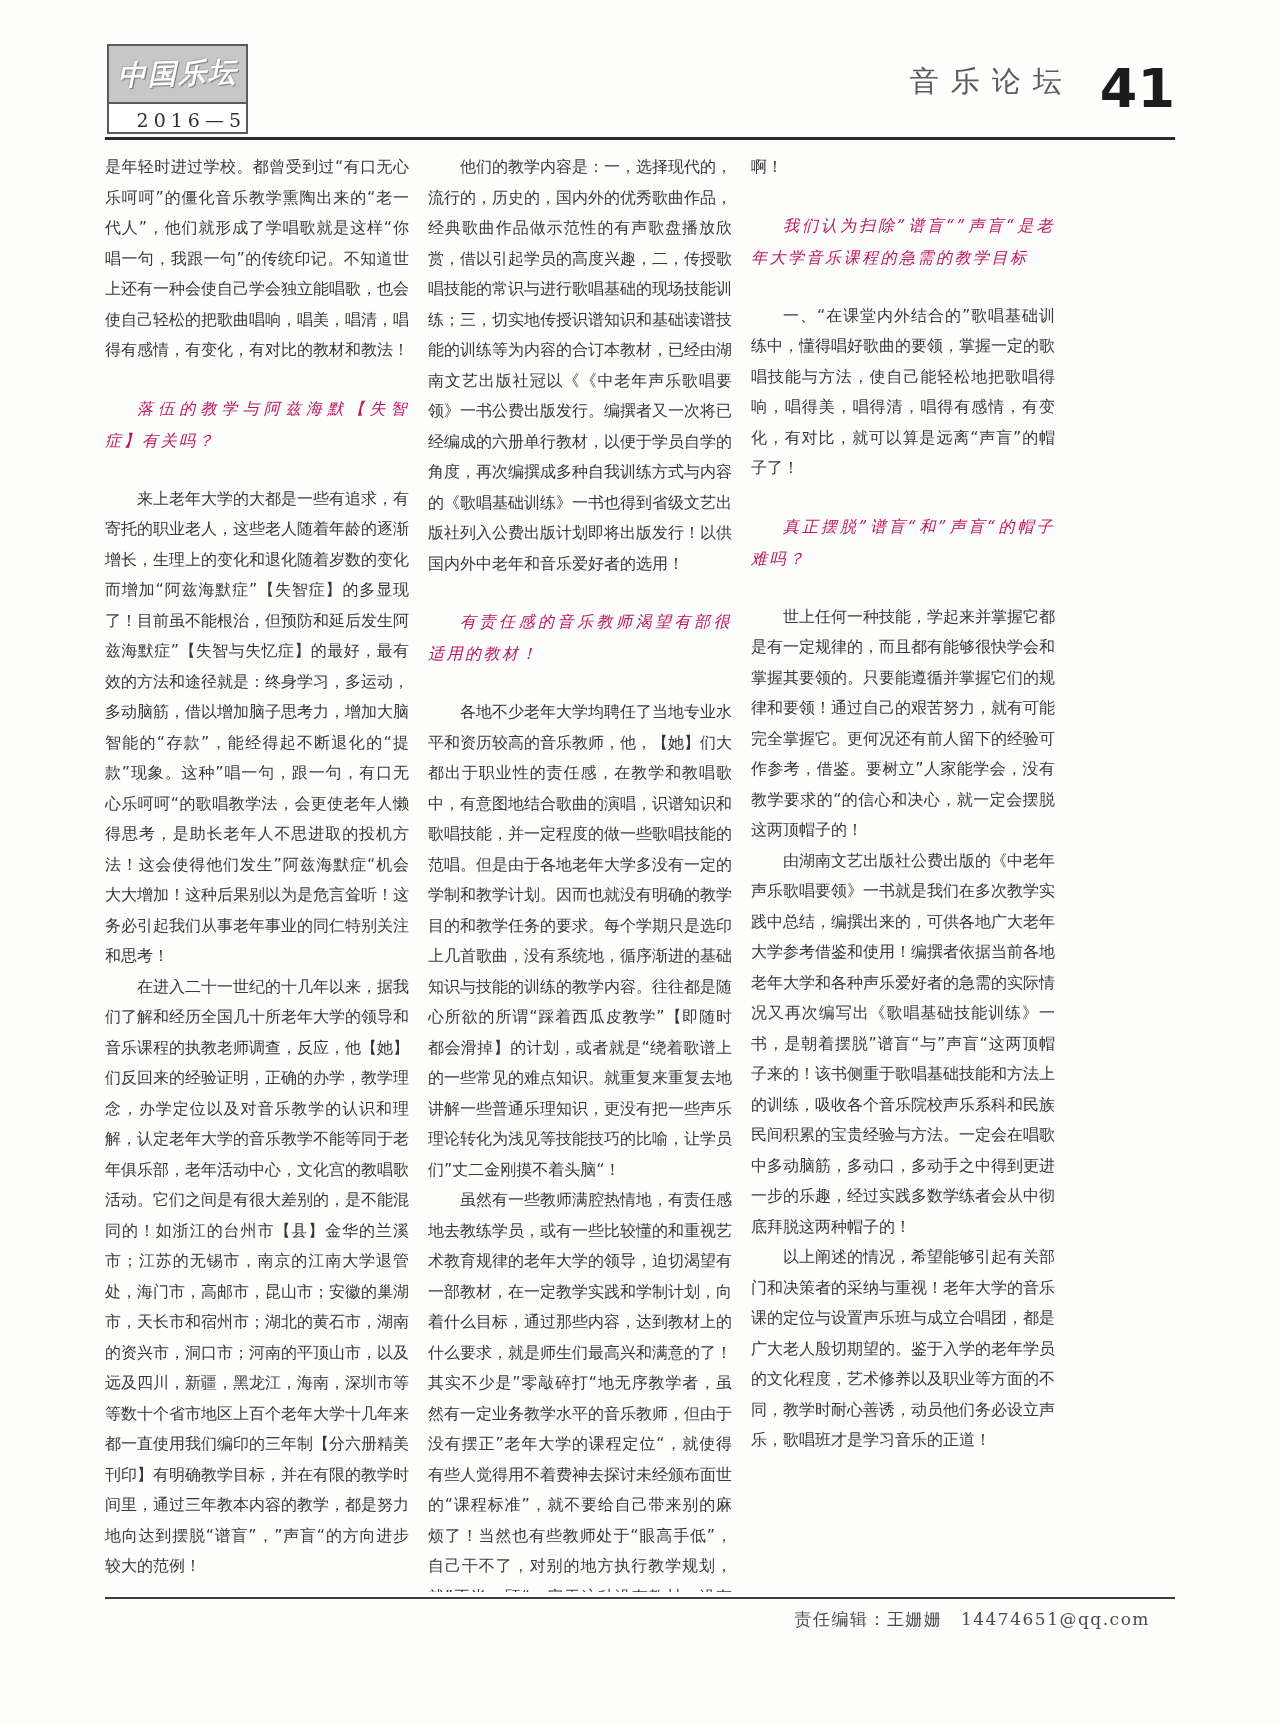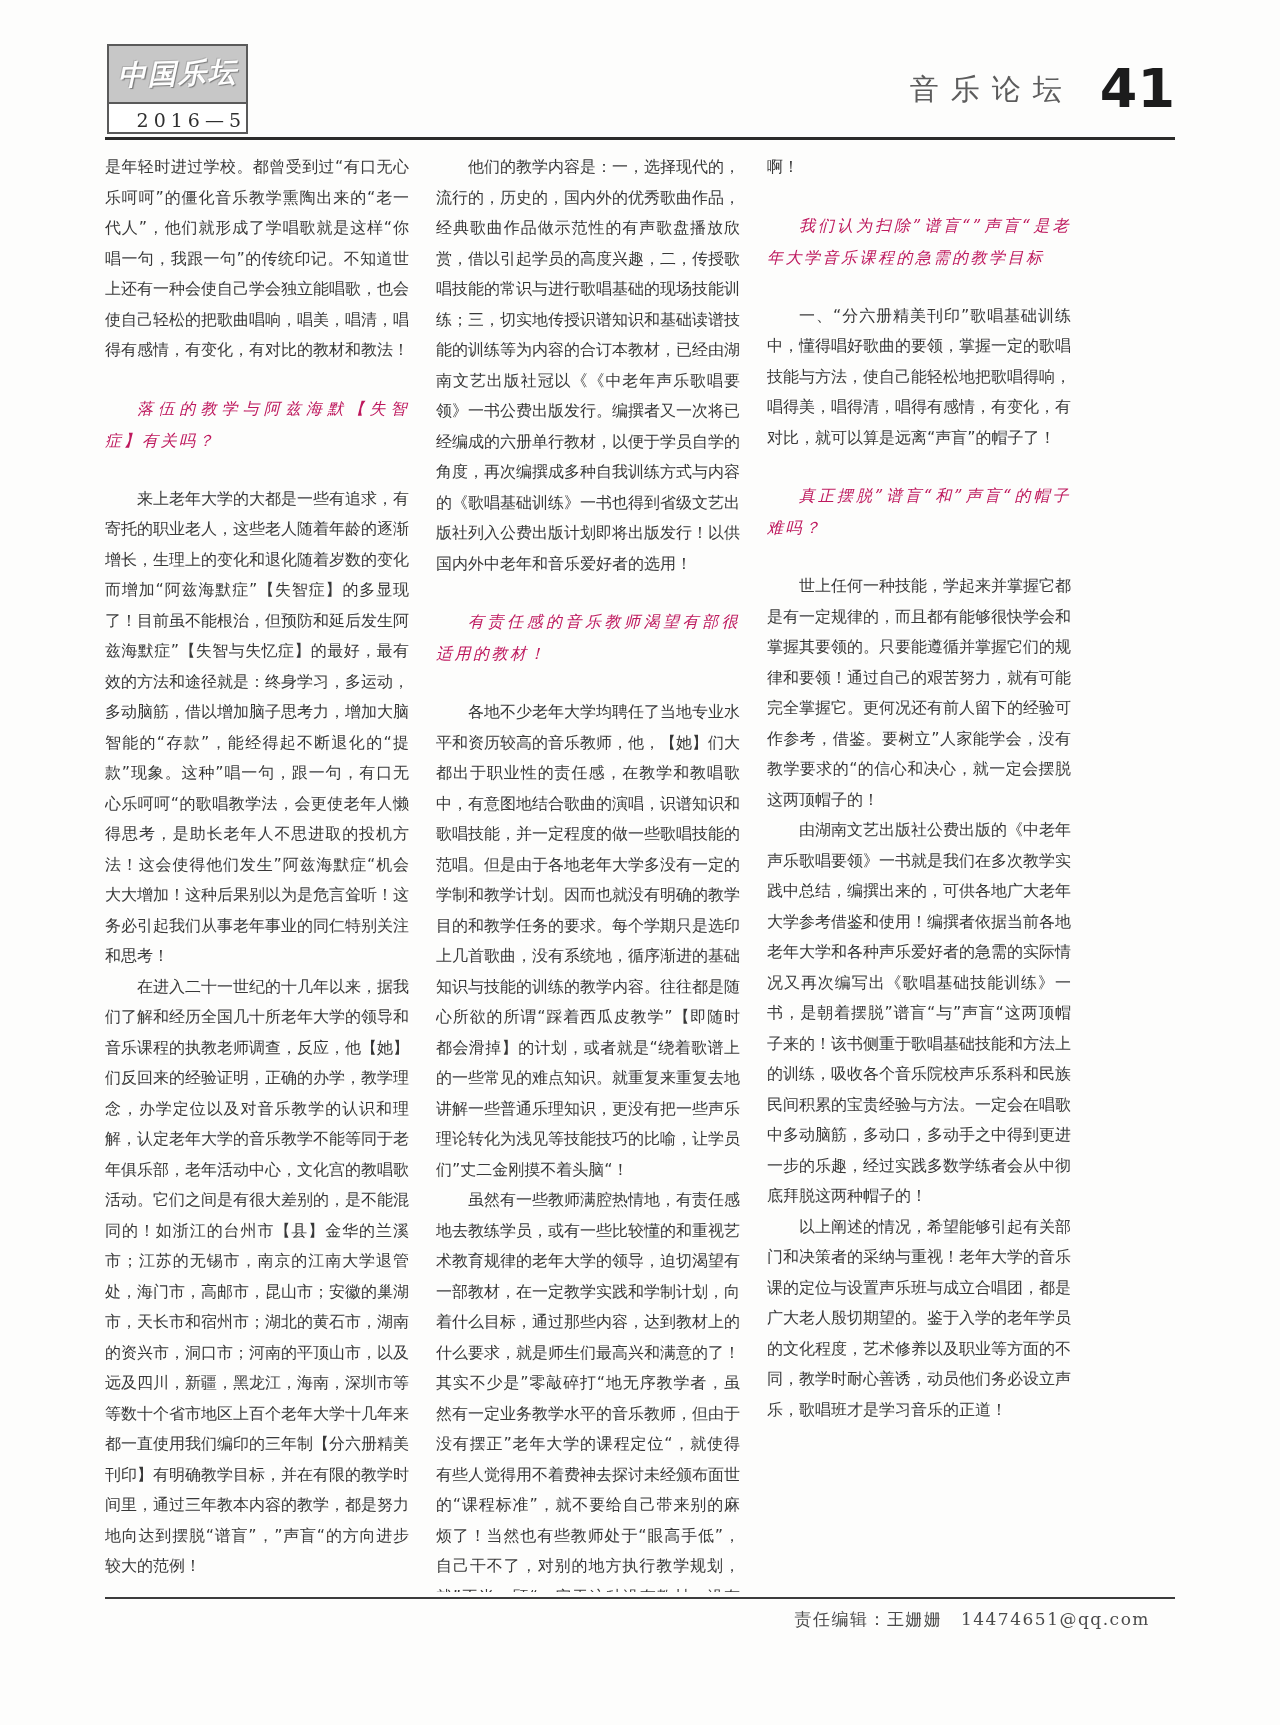--- a/index.html
+++ b/index.html
@@ -34,40 +34,40 @@
     height:32px;display:flex;align-items:center;justify-content:flex-end;
   }
   .masthead .issue-text{
     font-family:"DejaVu Serif","Liberation Serif",serif;
     font-size:19px;color:#2f2f2f;letter-spacing:5px;white-space:nowrap;
   }
 
   
   .header-right{
     position:absolute;top:62px;right:105px;
-    display:flex;align-items:flex-end;gap:14px;
+    display:flex;gap:14px;
   }
   .section-title{
     font-family:"DejaVu Serif","Liberation Serif",serif;
     font-size:29px;color:#5c5c5c;letter-spacing:12px;
     padding-bottom:6px;white-space:nowrap;
   }
   .page-number{
     font-size:54px;line-height:54px;font-weight:bold;color:#1c1c1c;
     font-family:"DejaVu Sans","Liberation Sans",sans-serif;
     margin-left:12px;
   }
   .header-rule{
     position:absolute;left:105px;top:137px;width:1070px;height:3px;background:#2b2b2b;
   }
 
   
   .columns{
     position:absolute;left:105px;top:152px;width:978px;
-    display:flex;gap:27px;
+    display:flex;gap:19px;
   }
   .col{
     width:304px;min-width:304px;
     font-size:16px;line-height:30.5px;
     text-align:justify;text-justify:inter-ideograph;
     color:#383838;
     max-height:1440px;overflow:hidden;
   }
   .col p{margin:0;}
   .col p.para{text-indent:2em;}
@@ -122,21 +122,21 @@
       </div>
     <div class="col">
         <p class="para">他们的教学内容是：一，选择现代的，流行的，历史的，国内外的优秀歌曲作品，经典歌曲作品做示范性的有声歌盘播放欣赏，借以引起学员的高度兴趣，二，传授歌唱技能的常识与进行歌唱基础的现场技能训练；三，切实地传授识谱知识和基础读谱技能的训练等为内容的合订本教材，已经由湖南文艺出版社冠以《《中老年声乐歌唱要领》一书公费出版发行。编撰者又一次将已经编成的六册单行教材，以便于学员自学的角度，再次编撰成多种自我训练方式与内容的《歌唱基础训练》一书也得到省级文艺出版社列入公费出版计划即将出版发行！以供国内外中老年和音乐爱好者的选用！</p>
         <p class="subhead">有责任感的音乐教师渴望有部很适用的教材！</p>
         <p class="para">各地不少老年大学均聘任了当地专业水平和资历较高的音乐教师，他，【她】们大都出于职业性的责任感，在教学和教唱歌中，有意图地结合歌曲的演唱，识谱知识和歌唱技能，并一定程度的做一些歌唱技能的范唱。但是由于各地老年大学多没有一定的学制和教学计划。因而也就没有明确的教学目的和教学任务的要求。每个学期只是选印上几首歌曲，没有系统地，循序渐进的基础知识与技能的训练的教学内容。往往都是随心所欲的所谓“踩着西瓜皮教学”【即随时都会滑掉】的计划，或者就是“绕着歌谱上的一些常见的难点知识。就重复来重复去地讲解一些普通乐理知识，更没有把一些声乐理论转化为浅见等技能技巧的比喻，让学员们”丈二金刚摸不着头脑“！</p>
         <p class="para">虽然有一些教师满腔热情地，有责任感地去教练学员，或有一些比较懂的和重视艺术教育规律的老年大学的领导，迫切渴望有一部教材，在一定教学实践和学制计划，向着什么目标，通过那些内容，达到教材上的什么要求，就是师生们最高兴和满意的了！其实不少是”零敲碎打“地无序教学者，虽然有一定业务教学水平的音乐教师，但由于没有摆正”老年大学的课程定位“，就使得有些人觉得用不着费神去探讨未经颁布面世的“课程标准”，就不要给自己带来别的麻烦了！当然也有些教师处于“眼高手低”，自己干不了，对别的地方执行教学规划，就”不肖一顾“，安于这种没有教材，没有教学要求的，自由的，没负担的教学状态了！但这毕竟是少数教师。盼望有一个可使用，可参照的好教材，确是多数教师的祈求</p>
       </div>
     <div class="col">
         <p class="para noindent">啊！</p>
         <p class="subhead">我们认为扫除”谱盲“”声盲“是老年大学音乐课程的急需的教学目标</p>
-        <p class="para">一、“分六册精美刊印”歌唱基础训练中，懂得唱好歌曲的要领，掌握一定的歌唱技能与方法，使自己能轻松地把歌唱得响，唱得美，唱得清，唱得有感情，有变化，有对比，就可以算是远离“声盲”的帽子了！</p>
+        <p class="para">一、“在课堂内外结合的”歌唱基础训练中，懂得唱好歌曲的要领，掌握一定的歌唱技能与方法，使自己能轻松地把歌唱得响，唱得美，唱得清，唱得有感情，有变化，有对比，就可以算是远离“声盲”的帽子了！</p>
         <p class="subhead">真正摆脱”谱盲“和”声盲“的帽子难吗？</p>
         <p class="para">世上任何一种技能，学起来并掌握它都是有一定规律的，而且都有能够很快学会和掌握其要领的。只要能遵循并掌握它们的规律和要领！通过自己的艰苦努力，就有可能完全掌握它。更何况还有前人留下的经验可作参考，借鉴。要树立”人家能学会，没有教学要求的“的信心和决心，就一定会摆脱这两顶帽子的！</p>
         <p class="para">由湖南文艺出版社公费出版的《中老年声乐歌唱要领》一书就是我们在多次教学实践中总结，编撰出来的，可供各地广大老年大学参考借鉴和使用！编撰者依据当前各地老年大学和各种声乐爱好者的急需的实际情况又再次编写出《歌唱基础技能训练》一书，是朝着摆脱”谱盲“与”声盲“这两顶帽子来的！该书侧重于歌唱基础技能和方法上的训练，吸收各个音乐院校声乐系科和民族民间积累的宝贵经验与方法。一定会在唱歌中多动脑筋，多动口，多动手之中得到更进一步的乐趣，经过实践多数学练者会从中彻底拜脱这两种帽子的！</p>
         <p class="para">以上阐述的情况，希望能够引起有关部门和决策者的采纳与重视！老年大学的音乐课的定位与设置声乐班与成立合唱团，都是广大老人殷切期望的。鉴于入学的老年学员的文化程度，艺术修养以及职业等方面的不同，教学时耐心善诱，动员他们务必设立声乐，歌唱班才是学习音乐的正道！</p>
       </div>
   </div>
 
   <div class="footer-rule"></div>
   <div class="footer-credit">责任编辑：王姗姗　14474651@qq.com</div>
 

